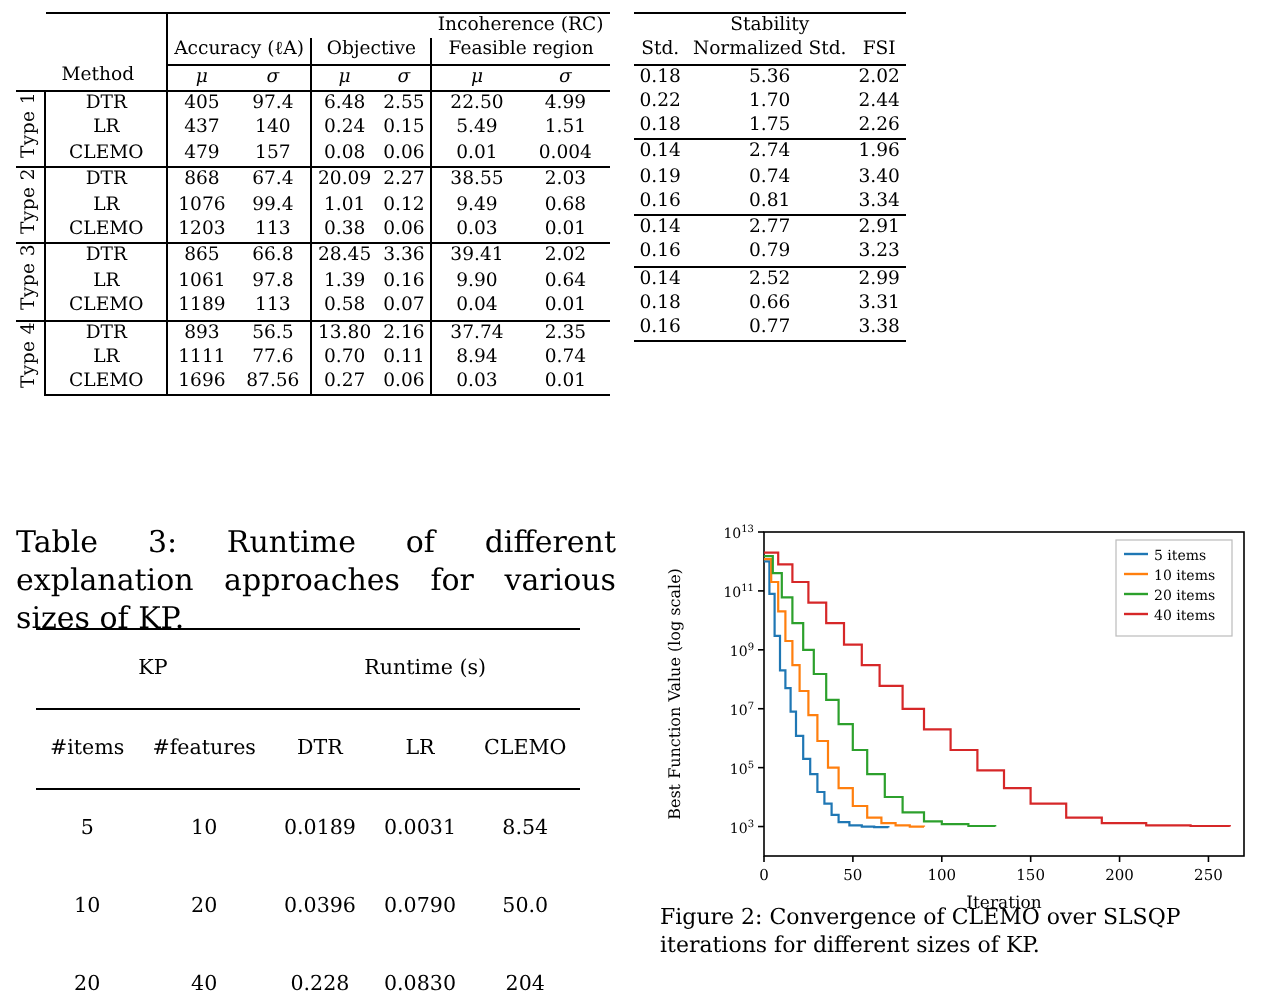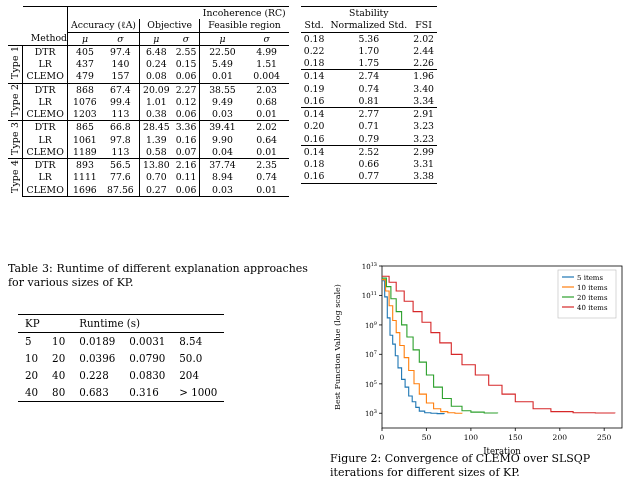--- a/index.html
+++ b/index.html
@@ -60,36 +60,36 @@
   .under-span {
     border-bottom: 0.7px solid #000;
   }
 
   
   .t3caption {
     position: absolute;
     left: 8px;
     top: 262px;
     width: 300px;
-    font-size: 11px;
+    font-size: 15px;
     line-height: 1.28;
     text-align: justify;
   }
   .t3wrap {
     position: absolute;
     left: 18px;
     top: 314px;
   }
   table.tbl3 {
     border-collapse: collapse;
     font-size: 10.3px;
   }
   table.tbl3 td {
-    padding: 1px 7px;
-    text-align: left;
+    padding: 12px 7px;
+    text-align: center;
     white-space: nowrap;
     line-height: 1.45;
   }
 
   
   .figwrap {
     position: absolute;
     left: 330px;
     top: 258px;
     width: 300px;
@@ -109,21 +109,21 @@
 
 <div class="page">
 
   <div class="top-tables">
 
     <table class="tbl">
       <tbody>
 
         <tr class="rule-top">
           <td rowspan="3" style="border:none"></td>
-          <td rowspan="3" style="border-right: 0.7px solid rgb(0, 0, 0); vertical-align: bottom; padding-bottom: 1px; padding-left: 8px; padding-right: 0;">Method</td>
+          <td rowspan="3" style="border-right: 0.7px solid rgb(0, 0, 0); vertical-align: bottom; padding-bottom: 1px; padding-left: 8px; padding-right: 16px;">Method</td>
           <td colspan="4" class="vline-l" style="border-left:none;"></td>
           <td colspan="4">Incoherence (RC)</td>
         </tr>
         <tr>
           <td colspan="2" class="under-span">Accuracy (ℓA)</td>
           <td colspan="2" class="under-span vline-l">Objective</td>
           <td colspan="2" class="under-span vline-l">Feasible region</td>
         </tr>
         <tr class="rule-mid">
           <td class="hdr-sub">μ</td>
@@ -294,25 +294,20 @@
             <td>0.16</td>
             <td>0.81</td>
             <td>3.34</td>
           </tr>
           <tr class="midline">
             <td class="bold">0.14</td>
             <td>2.77</td>
             <td>2.91</td>
           </tr>
           <tr>
-            <td>0.20</td>
-            <td class="bold">0.71</td>
-            <td>3.23</td>
-          </tr>
-          <tr>
             <td>0.16</td>
             <td>0.79</td>
             <td class="bold">3.23</td>
           </tr>
           <tr class="midline">
             <td class="bold">0.14</td>
             <td>2.52</td>
             <td>2.99</td>
           </tr>
           <tr>
@@ -330,20 +325,27 @@
   </div>
 
   <div class="t3caption">Table 3:  Runtime of different explanation approaches for various sizes of KP.</div>
 
   <div class="t3wrap">
     <table class="tbl3">
       <tbody>
         <tr class="rule-top">
           <td colspan="2" class="under-span">KP</td>
           <td colspan="3" class="under-span">Runtime (s)</td>
+        </tr>
+        <tr class="rule-mid">
+          <td>#items</td>
+          <td>#features</td>
+          <td>DTR</td>
+          <td>LR</td>
+          <td>CLEMO</td>
         </tr>
       </tbody>
       <tbody id="t3-body">
           <tr>
             <td>5</td>
             <td>10</td>
             <td>0.0189</td>
             <td class="bold">0.0031</td>
             <td>8.54</td>
           </tr>

